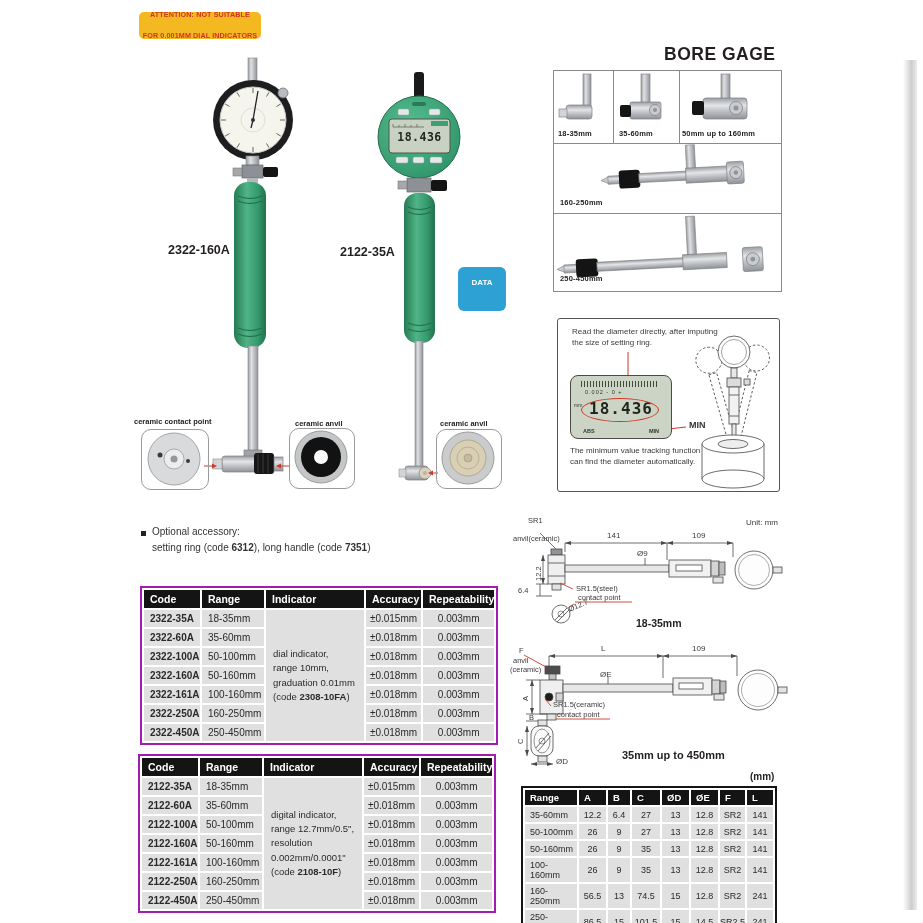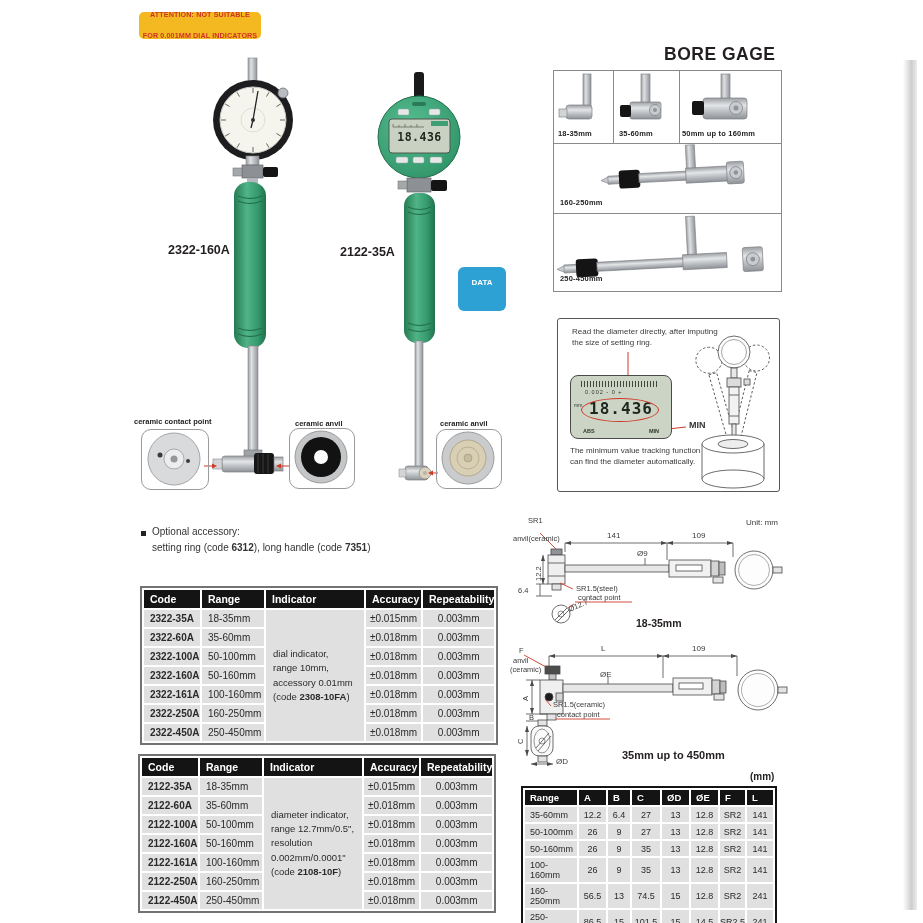--- a/index.html
+++ b/index.html
@@ -35,21 +35,21 @@
   #lcd .red-ellipse{position:absolute;left:10px;top:22px;width:76px;height:22px;border:1.5px solid #cf3a28;border-radius:50%;}
   #min-callout{font-size:9px;font-weight:bold;color:#333;}
   
   .cer-lbl{font-size:7.5px;font-weight:bold;color:#222;}
   .cer-box{position:absolute;border:1.5px solid #9a9a9a;border-radius:10px;background:transparent;}
   
   .acc-txt{font-size:10px;color:#333;}
   .bullet{position:absolute;width:5px;height:5px;background:#222;}
   
   table.spec{position:absolute;border-collapse:separate;border-spacing:2px;background:#fff;
-    border:2px solid #737373;table-layout:fixed;}
+    border:2px solid #a21caf;table-layout:fixed;}
   table.spec th{background:#141414;color:#fff;font-size:10.5px;text-align:left;padding:3px 0 3px 6px;font-weight:bold;}
   table.spec td{background:#e0e0e0;font-size:10px;color:#2a2a2a;padding:2px 0 2px 6px;height:13px;}
   table.spec td.num{text-align:center;padding:2px 0;margin-left:32px;}
   table.spec td.code{font-weight:bold;}
   table.spec td.ind{font-size:9.5px;line-height:1.5;vertical-align:middle;padding-left:7px;}
   table.dim{position:absolute;border-collapse:separate;border-spacing:2px;background:#fff;
     border:2px solid #141414;table-layout:fixed;}
   table.dim th{background:#141414;color:#fff;font-size:9.5px;text-align:left;padding:2px 0 2px 5px;font-weight:bold;}
   table.dim td{background:#e0e0e0;font-size:9px;color:#2a2a2a;text-align:center;padding:2px 0;height:11px;}
   table.dim td.rng{text-align:left;padding-left:5px;}
@@ -440,21 +440,21 @@
       <th>Repeatability</th>
     </tr>
       </thead>
     <tbody>
       <tr>
         <td class="code">2322-35A</td>
         <td>18-35mm</td>
         <td class="ind" rowspan="7">
           <div>dial indicator,</div>
           <div>range 10mm,</div>
-          <div>accessory 0.01mm</div>
+          <div>graduation 0.01mm</div>
           <div><span>(code </span><b>2308-10FA</b><span>)</span></div>
         </td>
         <td class="num">±0.015mm</td>
         <td class="num">0.003mm</td>
       </tr>
       <tr>
           <td class="code">2322-60A</td>
           <td>35-60mm</td>
           <td class="num">±0.018mm</td>
           <td class="num">0.003mm</td>
@@ -507,21 +507,21 @@
       <th>Indicator</th>
       <th>Accuracy</th>
       <th>Repeatability</th>
     </tr>
       </thead>
     <tbody>
       <tr>
         <td class="code">2122-35A</td>
         <td>18-35mm</td>
         <td class="ind" rowspan="7">
-          <div>diameter indicator,</div>
+          <div>digital indicator,</div>
           <div>range 12.7mm/0.5",</div>
           <div>resolution</div>
           <div>0.002mm/0.0001"</div>
           <div><span>(code </span><b>2108-10F</b><span>)</span></div>
         </td>
         <td class="num">±0.015mm</td>
         <td class="num">0.003mm</td>
       </tr>
       <tr>
           <td class="code">2122-60A</td>

